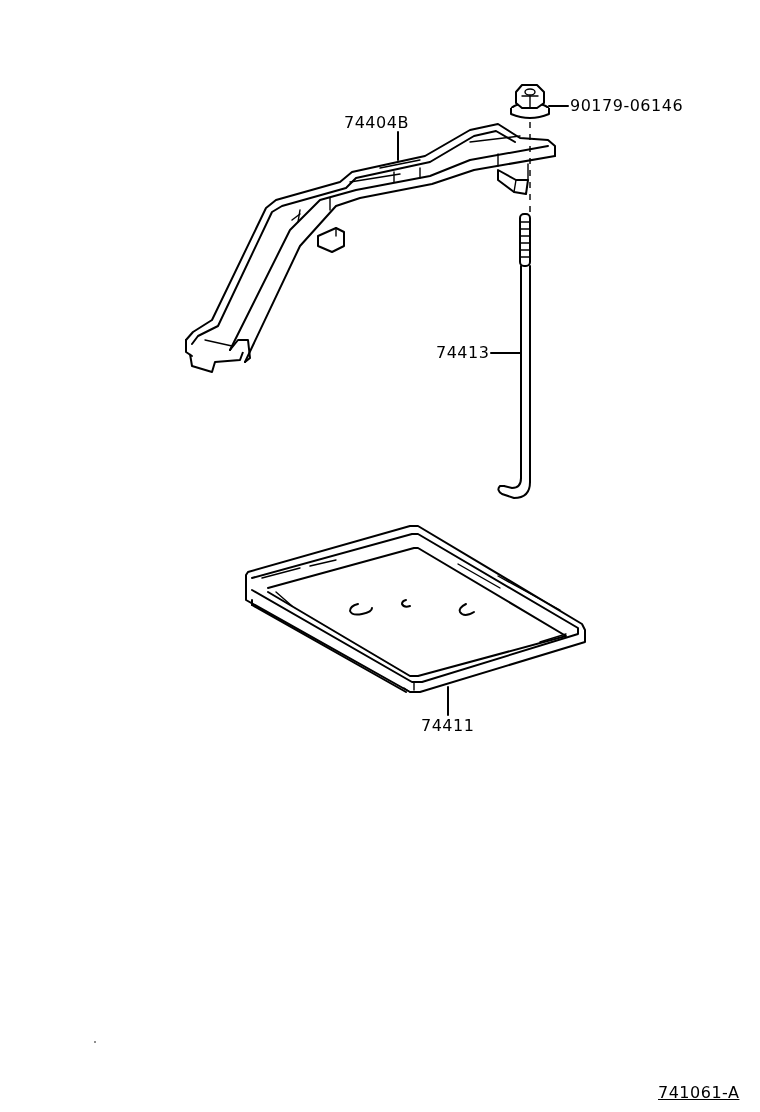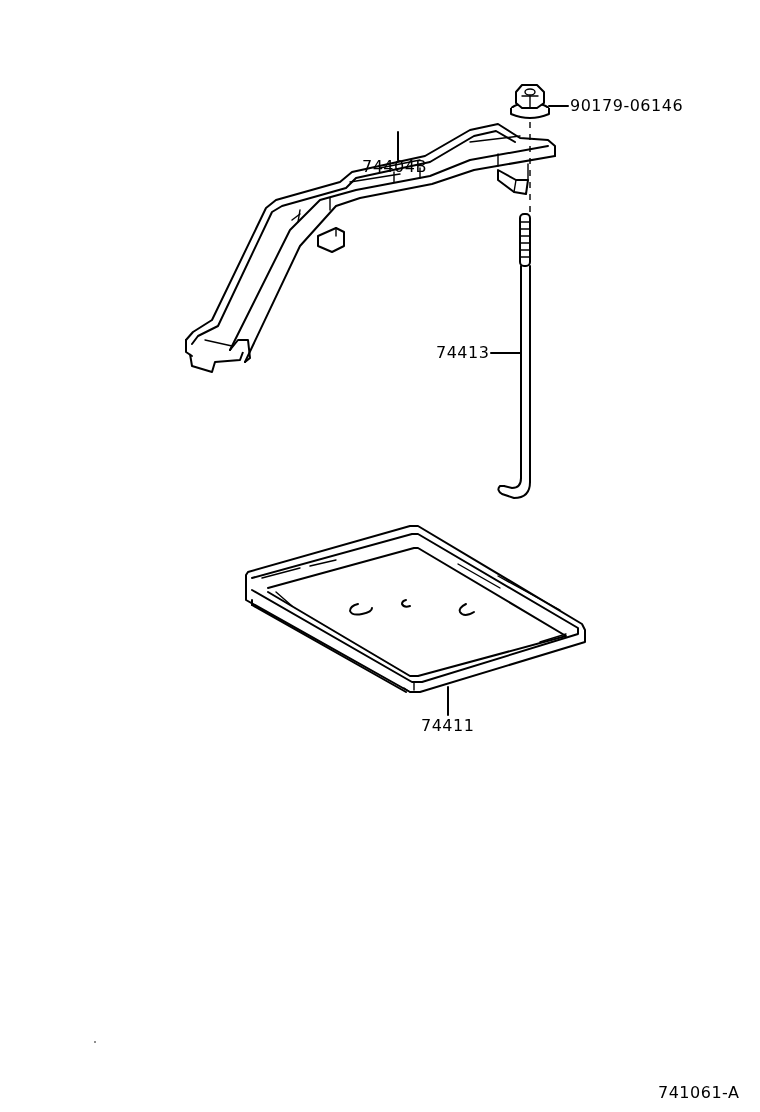--- a/index.html
+++ b/index.html
@@ -109,17 +109,17 @@
       <path class="ln" d="M466 604 Q458 608 460 612 Q464 618 474 612"></path>
 
       <line class="ln" x1="448" y1="687" x2="448" y2="715"></line>
     </g>
 
     <circle cx="95" cy="1042" r="0.8" fill="#000"></circle>
   </svg>
 
   
   <span class="lbl" style="left:570px; top:98px;">90179-06146</span>
-  <span class="lbl" style="left:362px; top:115px;margin-top:44px;">74404B</span>
+  <span class="lbl" style="left:344px; top:115px;">74404B</span>
   <span class="lbl" style="left:436px; top:345px;">74413</span>
   <span class="lbl" style="left:421px; top:718px;text-align:center;">74411</span>
-  <span class="lbl" style="left:658px; top:1085px;">741061-A</span>
+  <span class="lbl" style="left:658px; top:1085px;text-decoration:underline;">741061-A</span>
 </div>
 
 </body></html>

